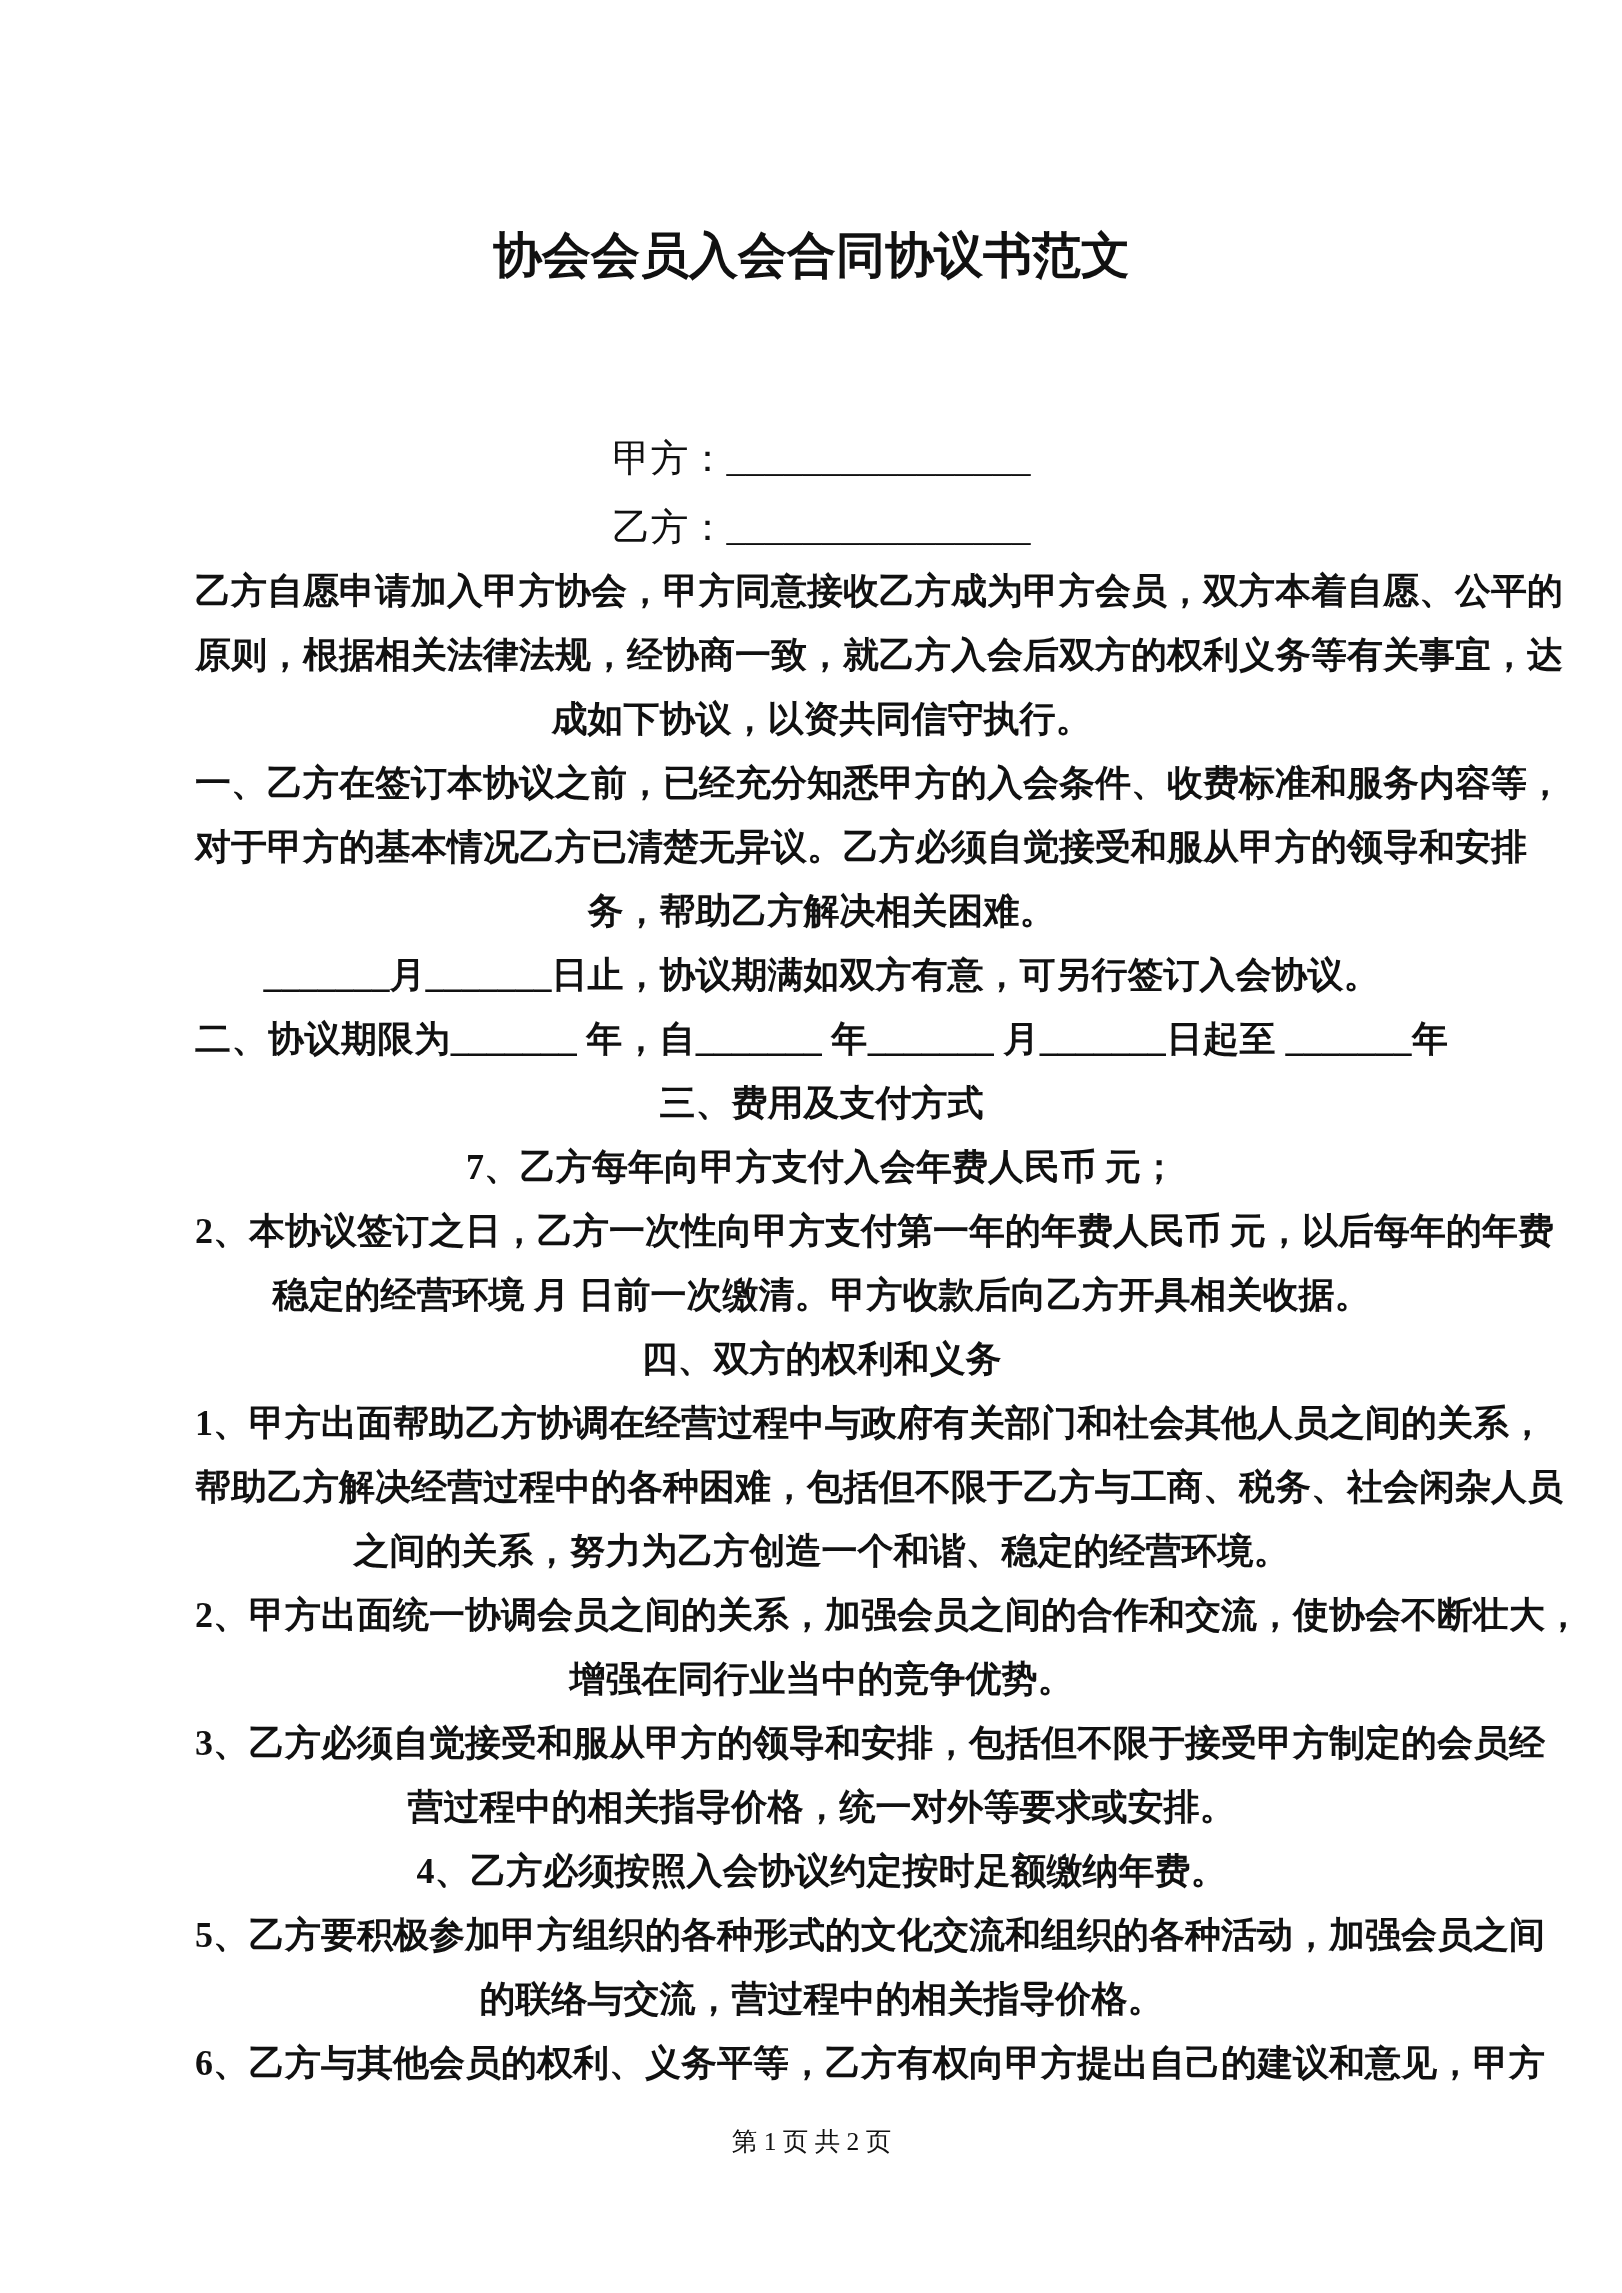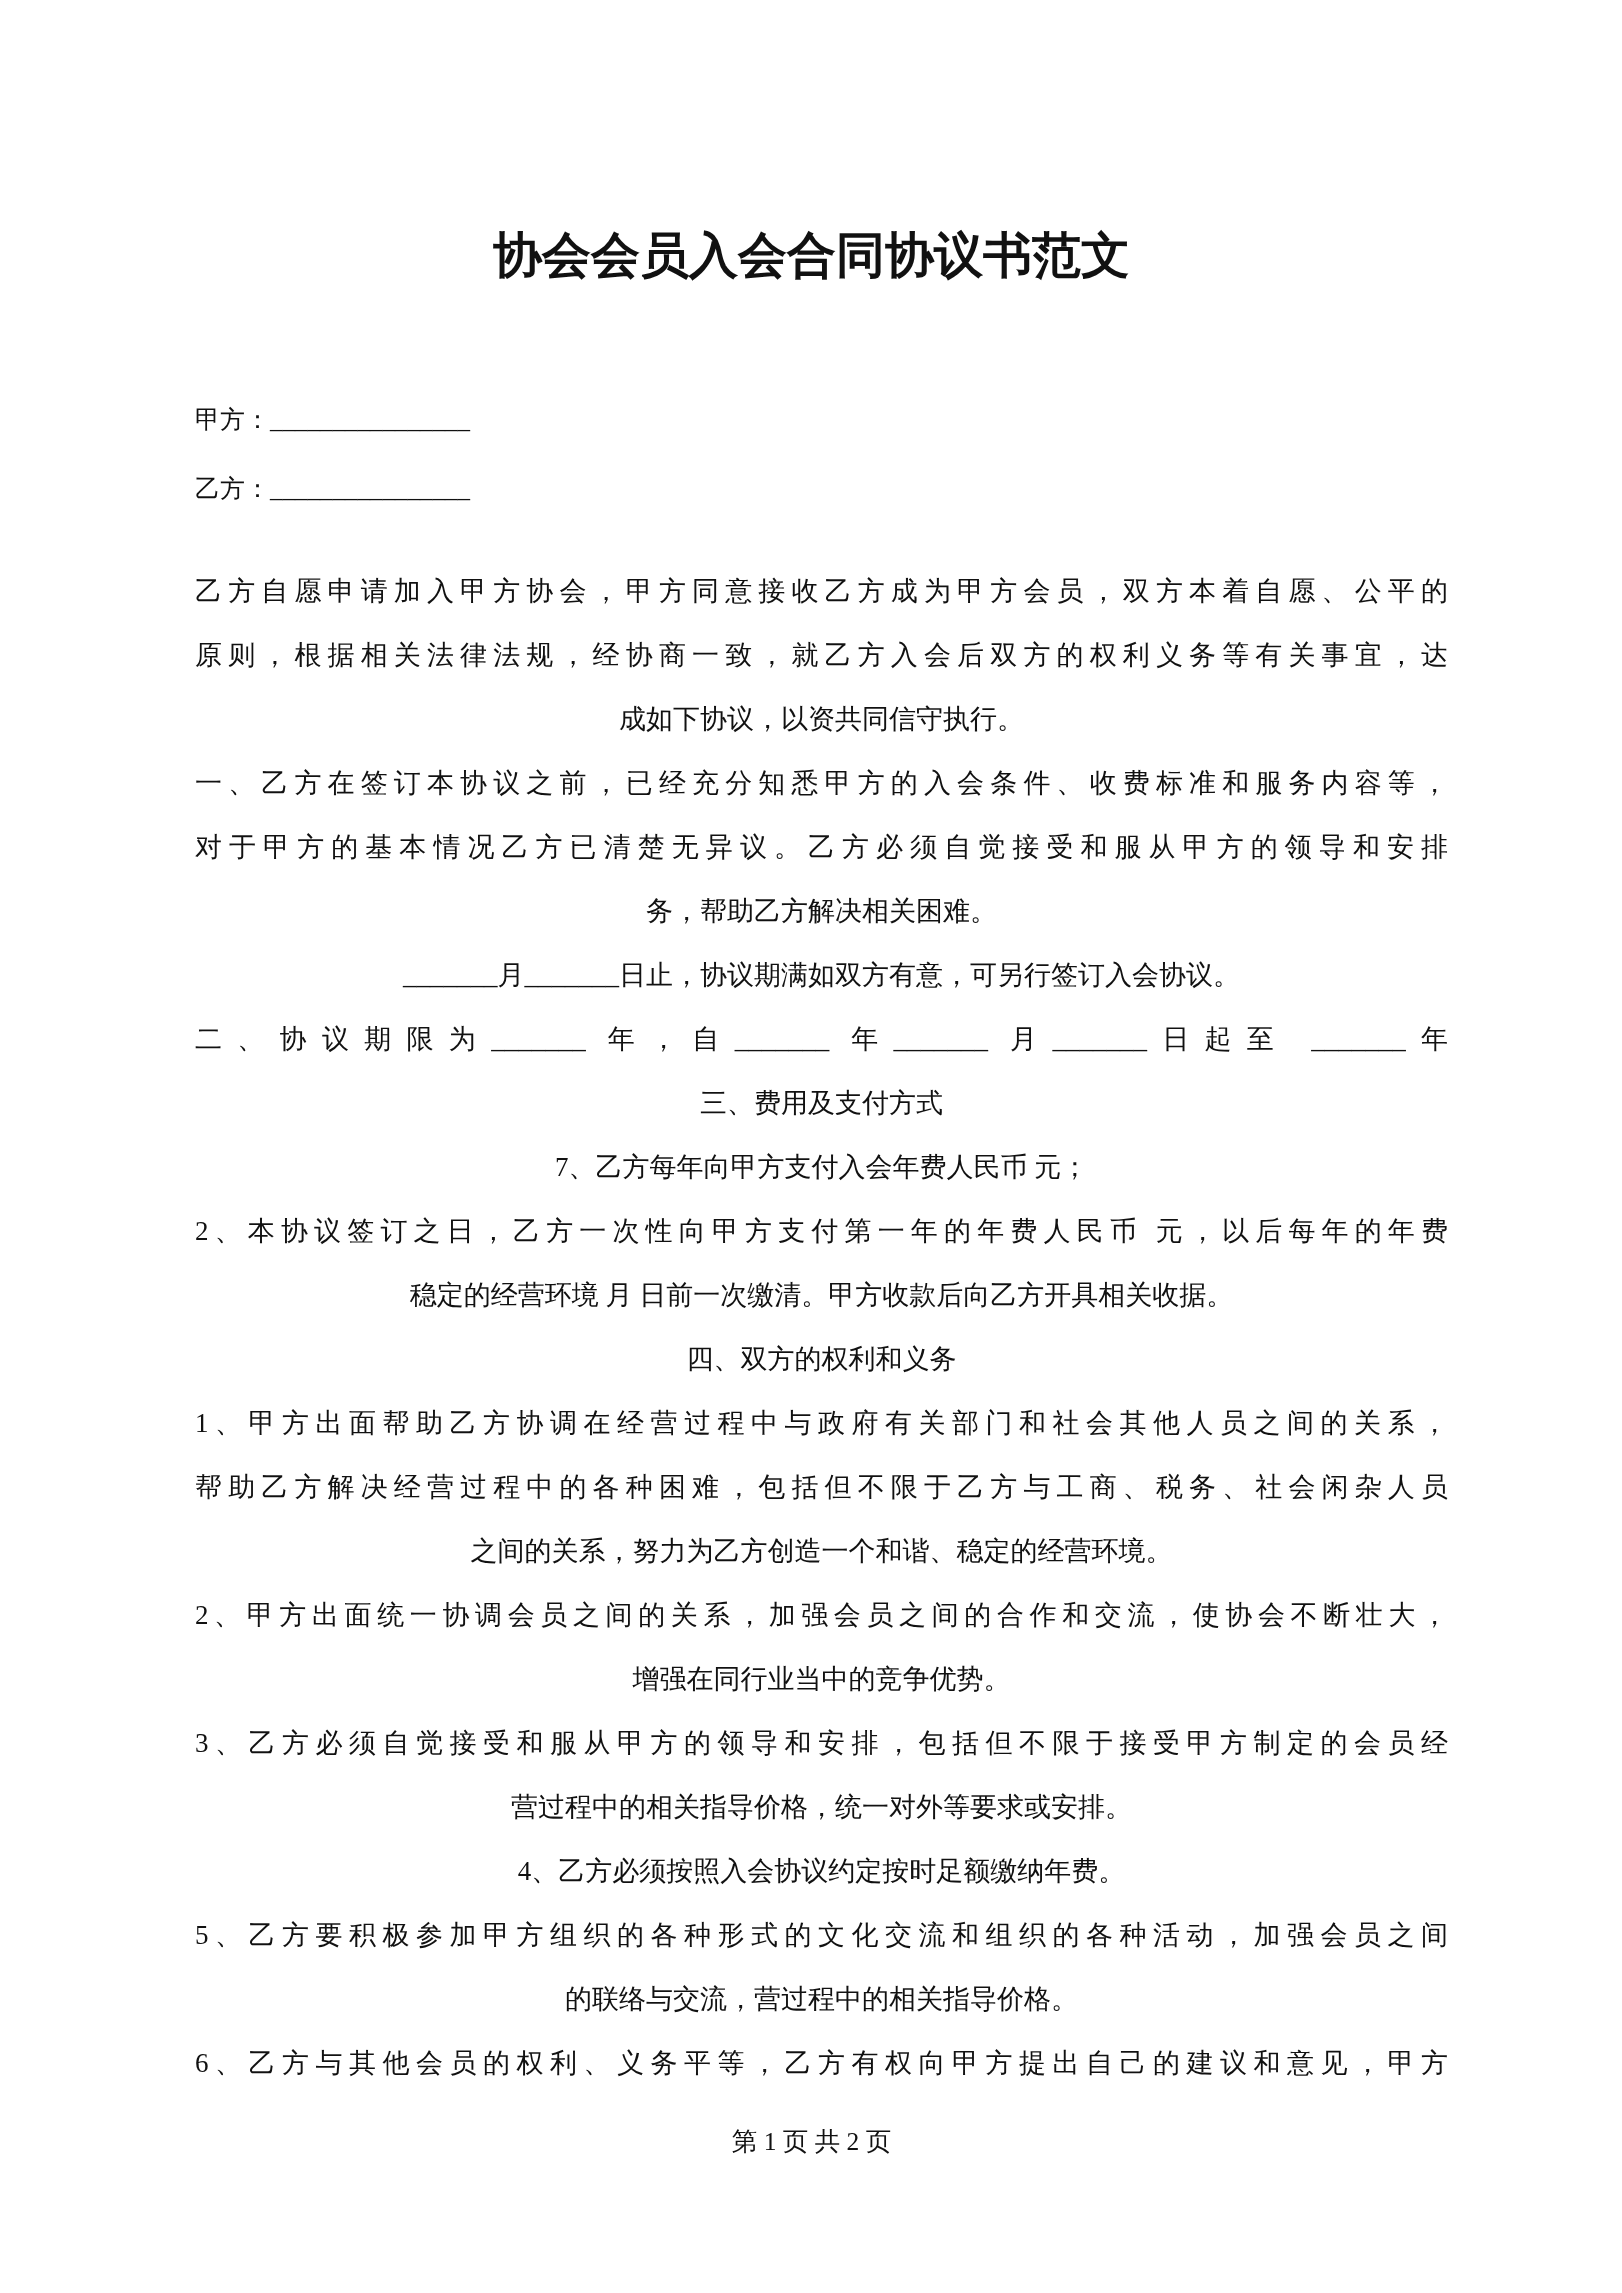--- a/index.html
+++ b/index.html
@@ -24,36 +24,38 @@
     height: 64px;
     line-height: 64px;
     text-align: center;
     font-size: 49px;
     font-weight: bold;
     white-space: nowrap;
     margin-top: 24px;
   }
   .party-block {
     position: absolute;
-    top: 385px;
+    top: 424px;
     left: 195px;
     width: 1253px;
-    font-size: 25px;
+    font-size: 38px;
     line-height: 69px;
+    text-align: center;
   }
   .party-line {
     white-space: nowrap;
   }
   .body-block {
     position: absolute;
     top: 559px;
     left: 195px;
     width: 1253px;
-    font-size: 27px;
+    font-size: 36px;
     line-height: 64px;
+    font-weight: bold;
   }
   .line {
     white-space: nowrap;
     text-align: center;
     height: 64px;
   }
   .line.fill {
     text-align: justify;
     text-align-last: justify;
   }

